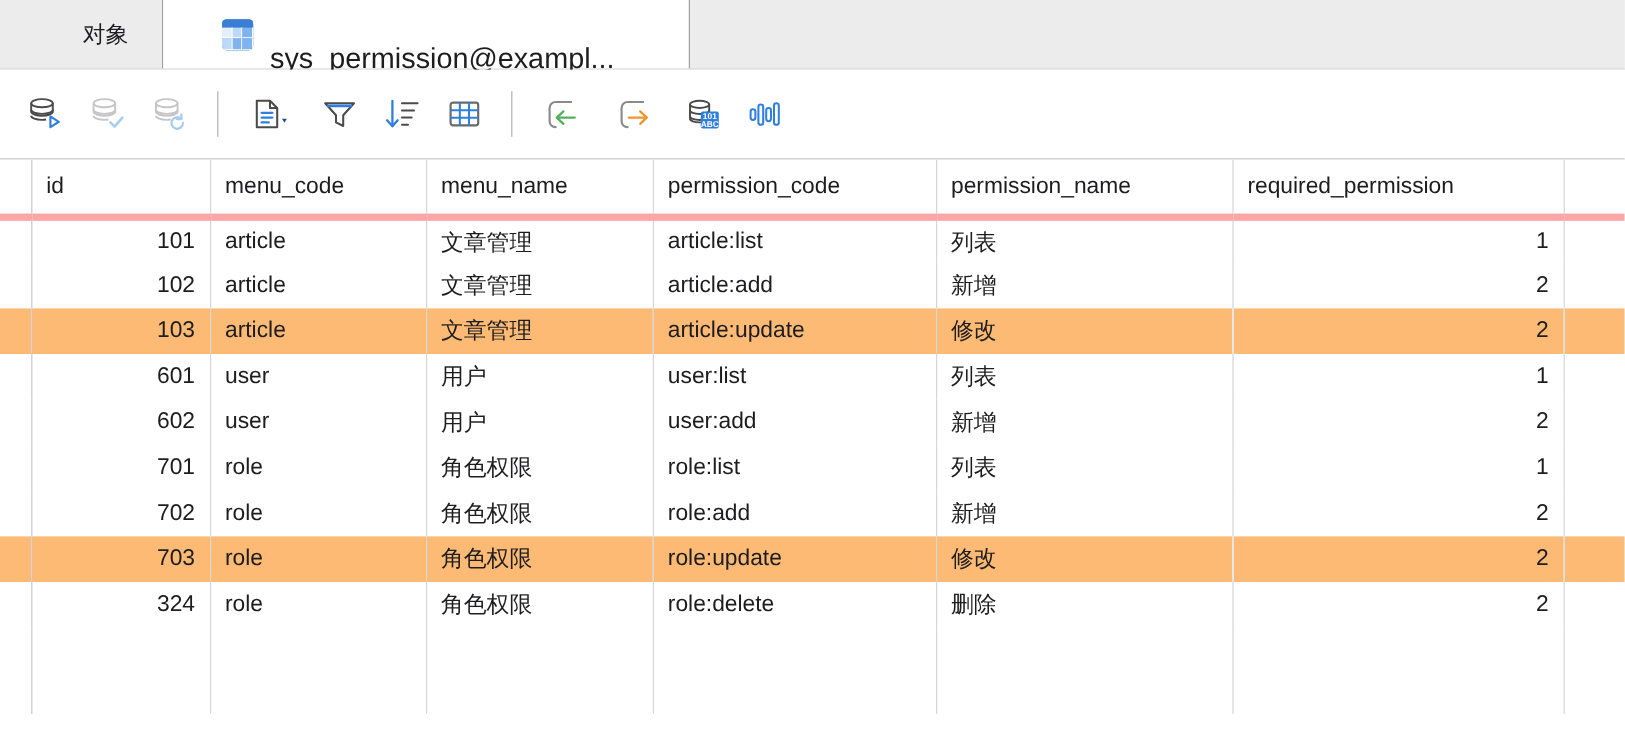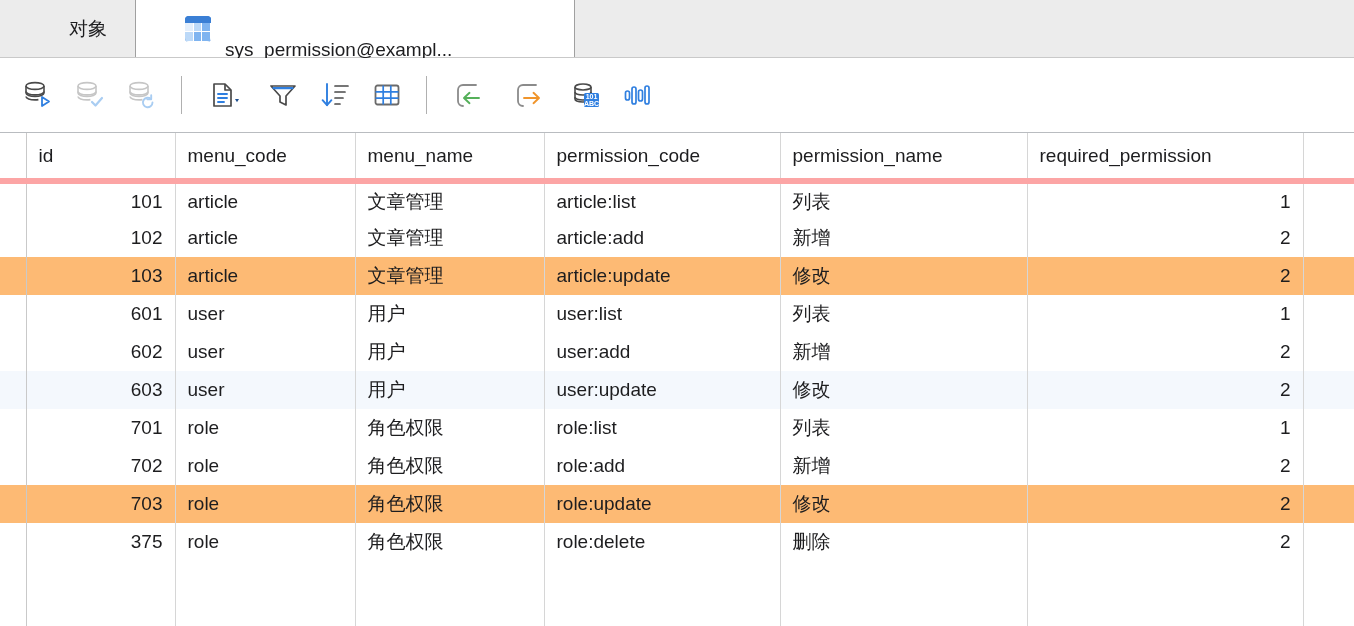--- a/index.html
+++ b/index.html
@@ -33,21 +33,21 @@
   .tab-active {
     width: 439px;
     background: #ffffff;
     display: flex;
     align-items: center;
     padding-left: 49px;
     border-right: 1px solid #a0a0a0;
     gap: 14px;
   }
   .tab-title {
-    font-size: 19px;
+    font-size: 24px;
     color: #1d1d1f;
     white-space: nowrap;
     margin-top: 42px;
   }
   .tab-filler { flex: 1; background: #ececec; }
 
   
   .tbl-icon {
     width: 26px; height: 26px;
     border-radius: 4px;
@@ -322,30 +322,20 @@
         <tr class="r-plain">
           <td class="c-gutter"></td>
           <td class="c-id">602</td>
           <td class="c-mcode">user</td>
           <td class="c-mname">用户</td>
           <td class="c-pcode">user:add</td>
           <td class="c-pname">新增</td>
           <td class="c-req">2</td>
           <td class="c-tail"></td>
         </tr>
-        <tr class="r-alt-blue">
-          <td class="c-gutter"></td>
-          <td class="c-id">603</td>
-          <td class="c-mcode">user</td>
-          <td class="c-mname">用户</td>
-          <td class="c-pcode">user:update</td>
-          <td class="c-pname">修改</td>
-          <td class="c-req">2</td>
-          <td class="c-tail"></td>
-        </tr>
         <tr class="r-plain">
           <td class="c-gutter"></td>
           <td class="c-id">701</td>
           <td class="c-mcode">role</td>
           <td class="c-mname">角色权限</td>
           <td class="c-pcode">role:list</td>
           <td class="c-pname">列表</td>
           <td class="c-req">1</td>
           <td class="c-tail"></td>
         </tr>
@@ -364,21 +354,21 @@
           <td class="c-id">703</td>
           <td class="c-mcode">role</td>
           <td class="c-mname">角色权限</td>
           <td class="c-pcode">role:update</td>
           <td class="c-pname">修改</td>
           <td class="c-req">2</td>
           <td class="c-tail"></td>
         </tr>
         <tr class="r-plain">
           <td class="c-gutter"></td>
-          <td class="c-id">375</td>
+          <td class="c-id">324</td>
           <td class="c-mcode">role</td>
           <td class="c-mname">角色权限</td>
           <td class="c-pcode">role:delete</td>
           <td class="c-pname">删除</td>
           <td class="c-req">2</td>
           <td class="c-tail"></td>
         </tr>
         <tr class="r-filler">
           <td class="c-gutter"></td>
           <td class="c-id"></td>

